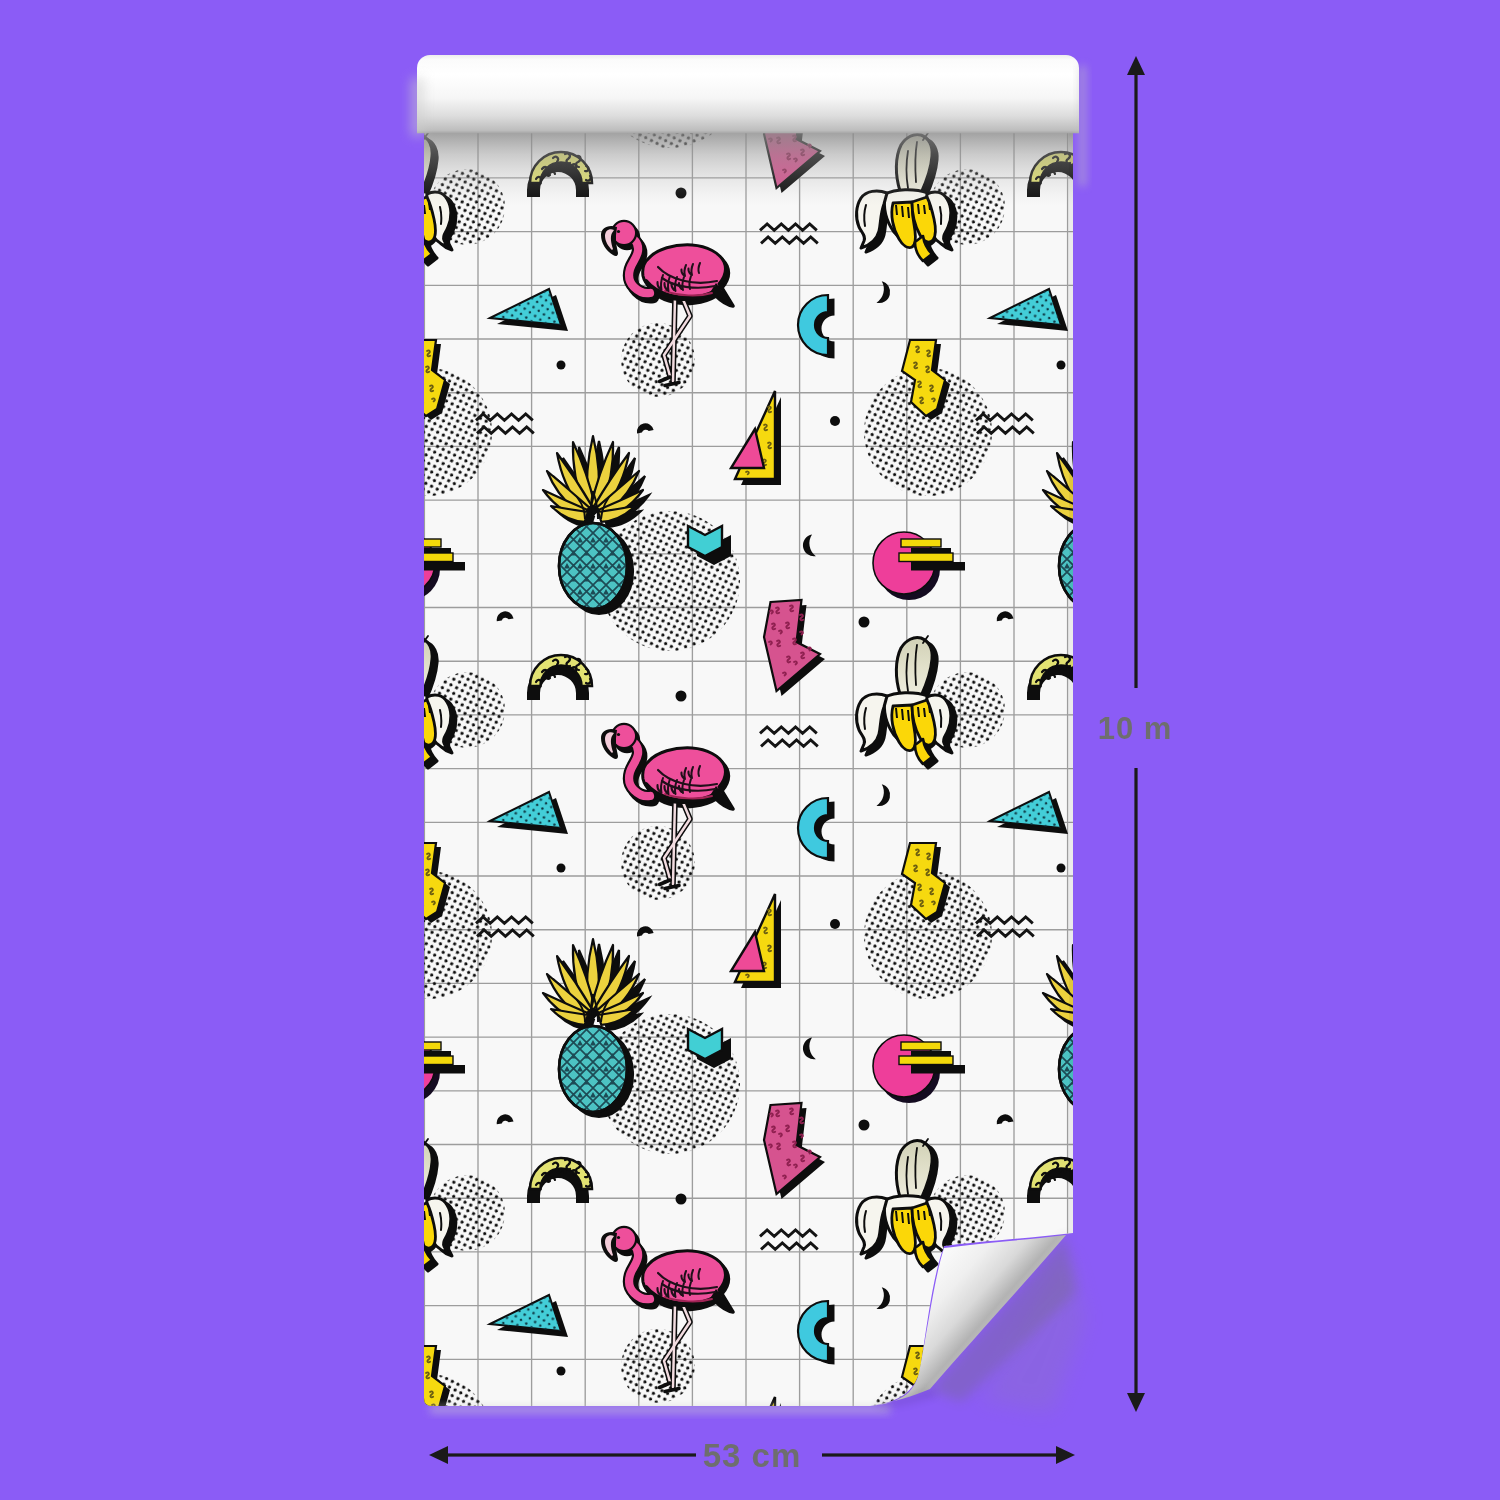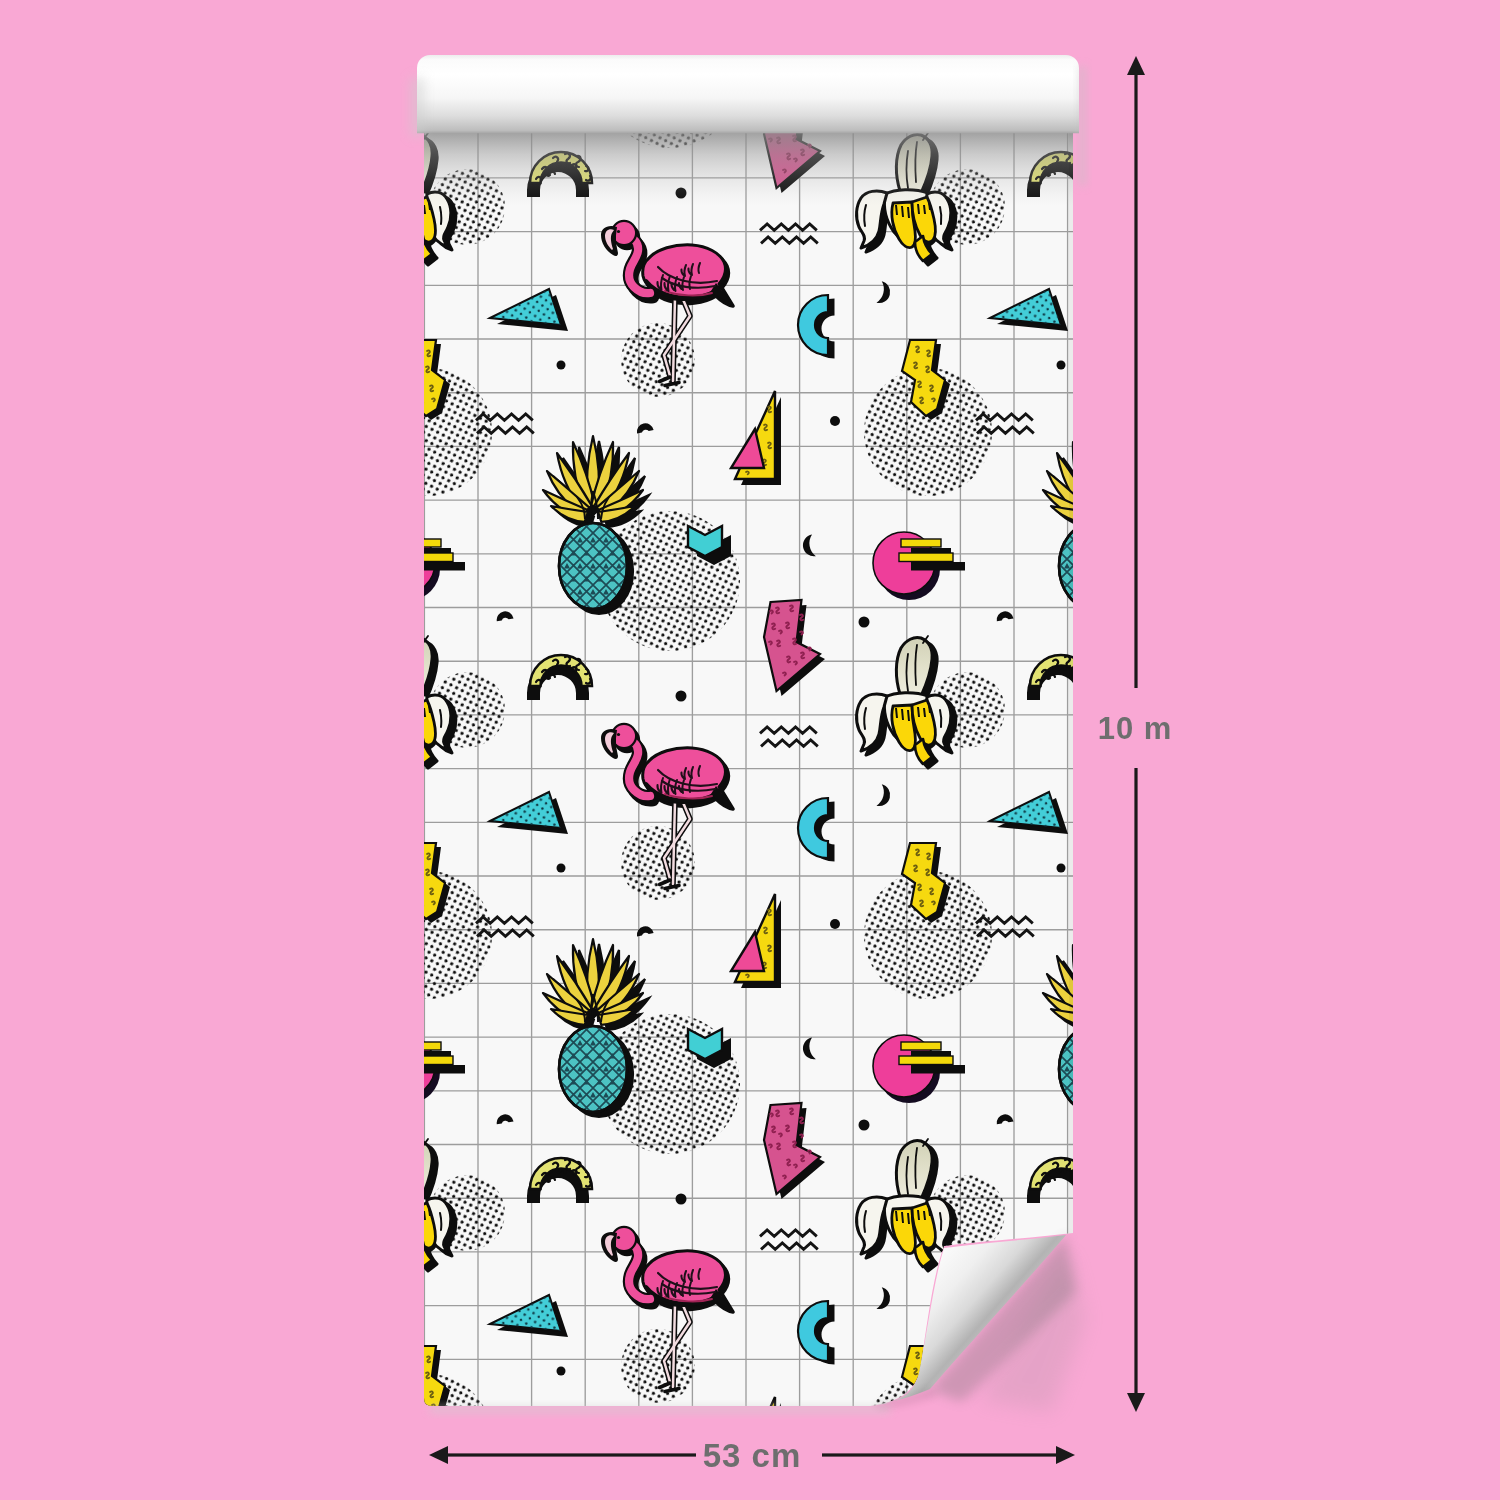--- a/index.html
+++ b/index.html
@@ -1,16 +1,16 @@
 <!DOCTYPE html>
 <html><head>
 <meta charset="utf-8">
 <style>
   html,body{margin:0;padding:0;background:#ffffff;width:1500px;height:1500px;overflow:hidden;}
-  #stage{position:relative;width:1500px;height:1500px;background:#f9a8d4;font-family:"Liberation Sans",sans-serif;}
+  #stage{position:relative;width:1500px;height:1500px;background:#8b5cf6;font-family:"Liberation Sans",sans-serif;}
   svg{position:absolute;top:0;left:0;}
 </style>
 </head>
 <body>
 <div id="stage">
 <svg width="1500" height="1500" viewBox="0 0 1500 1500">
 <defs>
   <pattern id="hdots" width="9" height="9" patternUnits="userSpaceOnUse" patternTransform="rotate(-18)">
     <circle cx="2.2" cy="2.2" r="1.6" fill="#0c0c0c"></circle>
     <circle cx="6.7" cy="6.7" r="1.6" fill="#0c0c0c"></circle>

